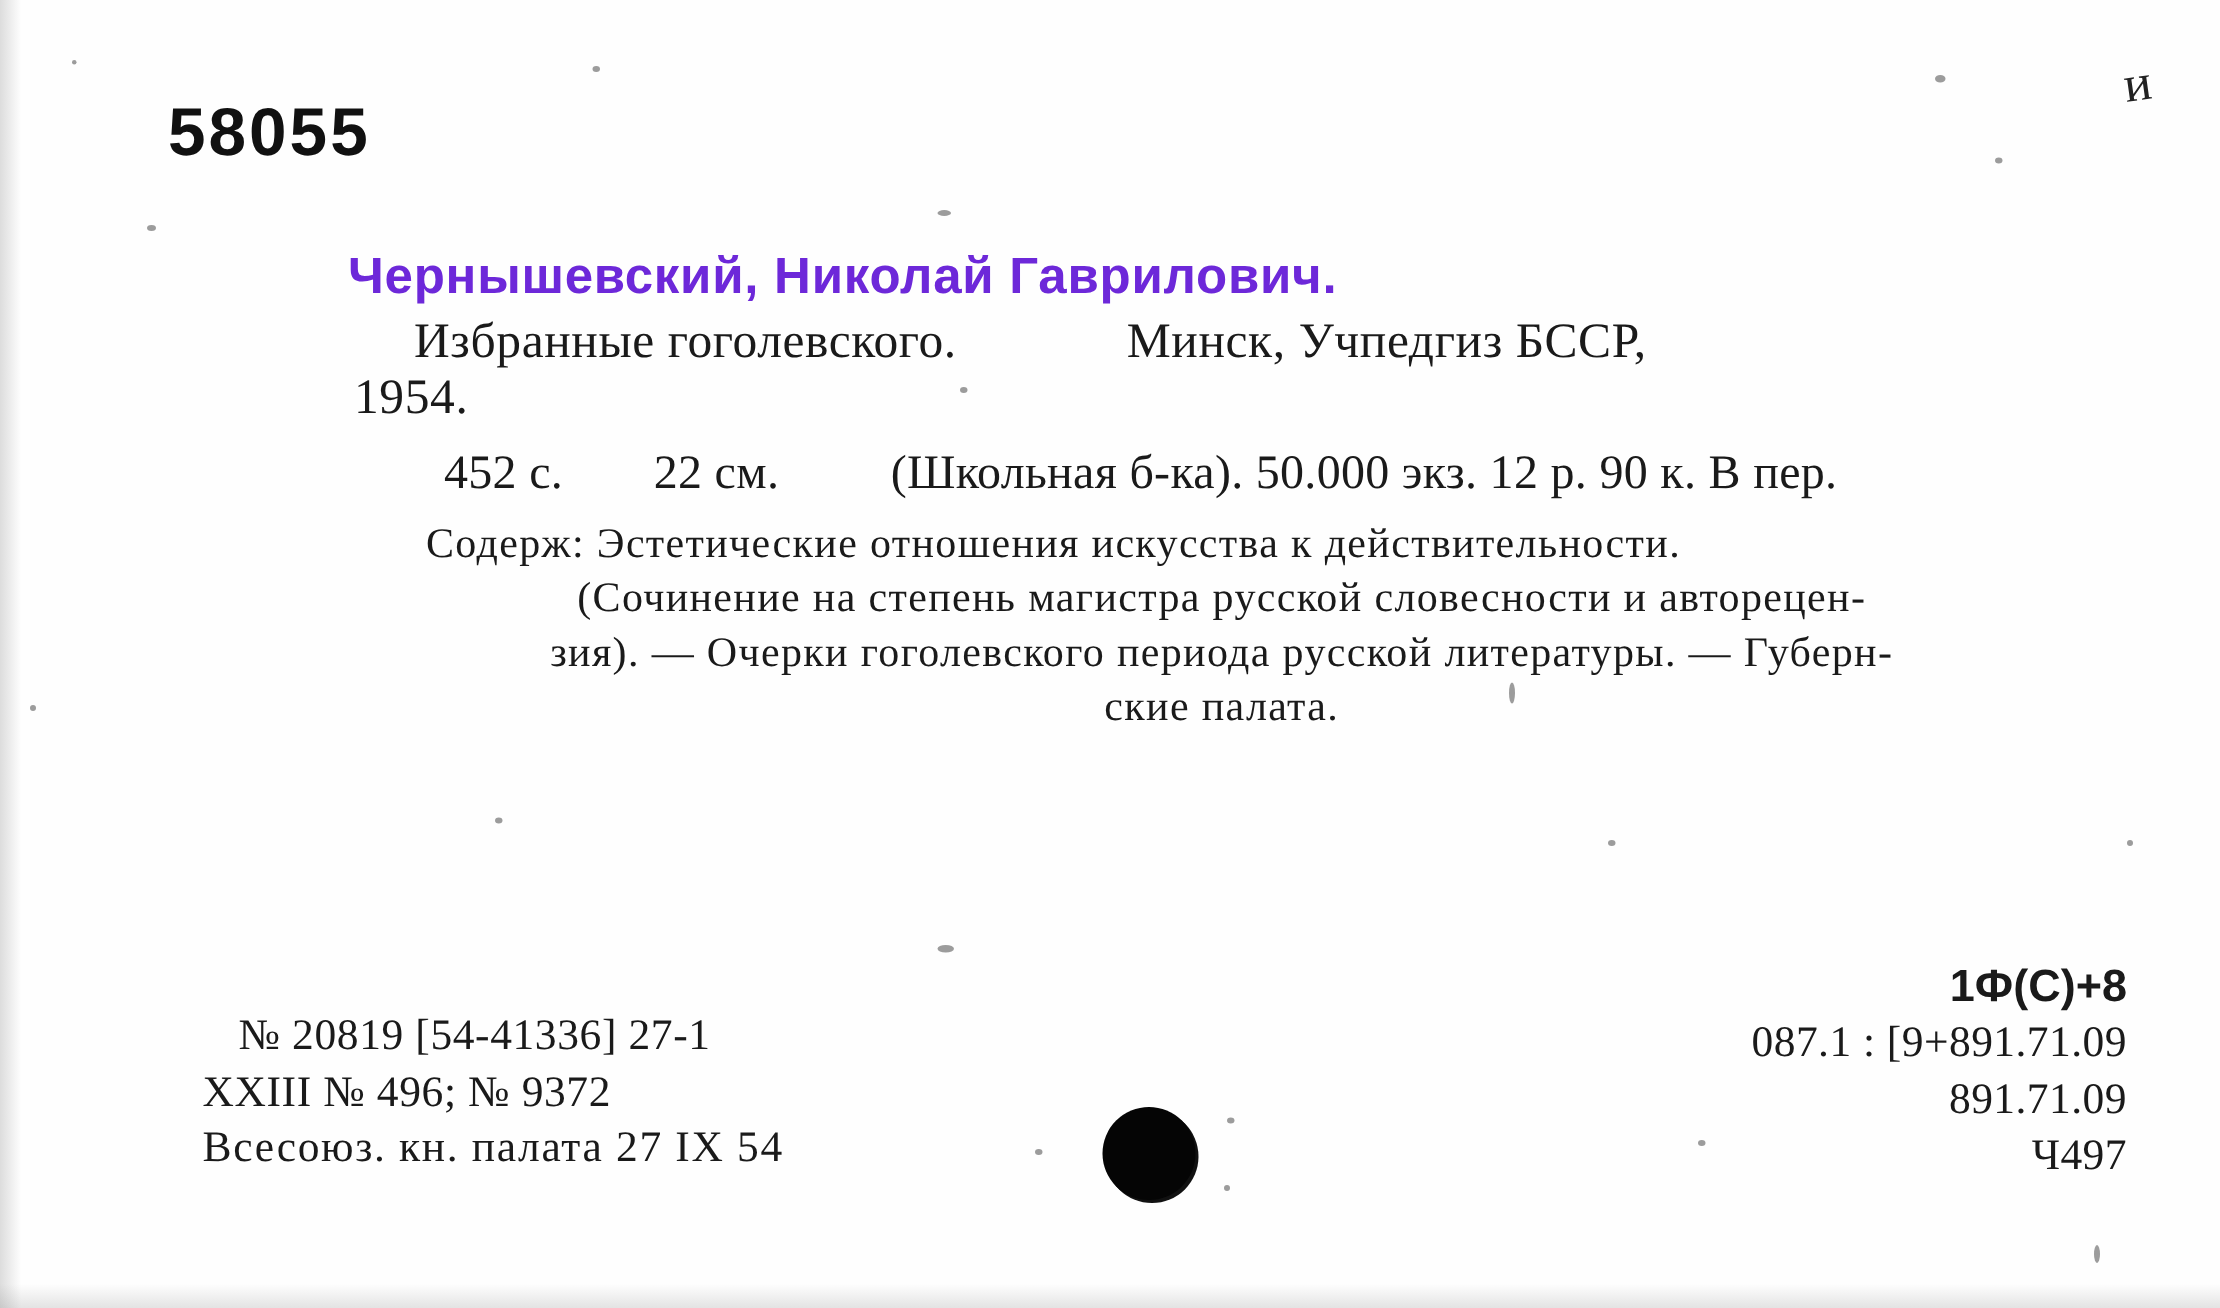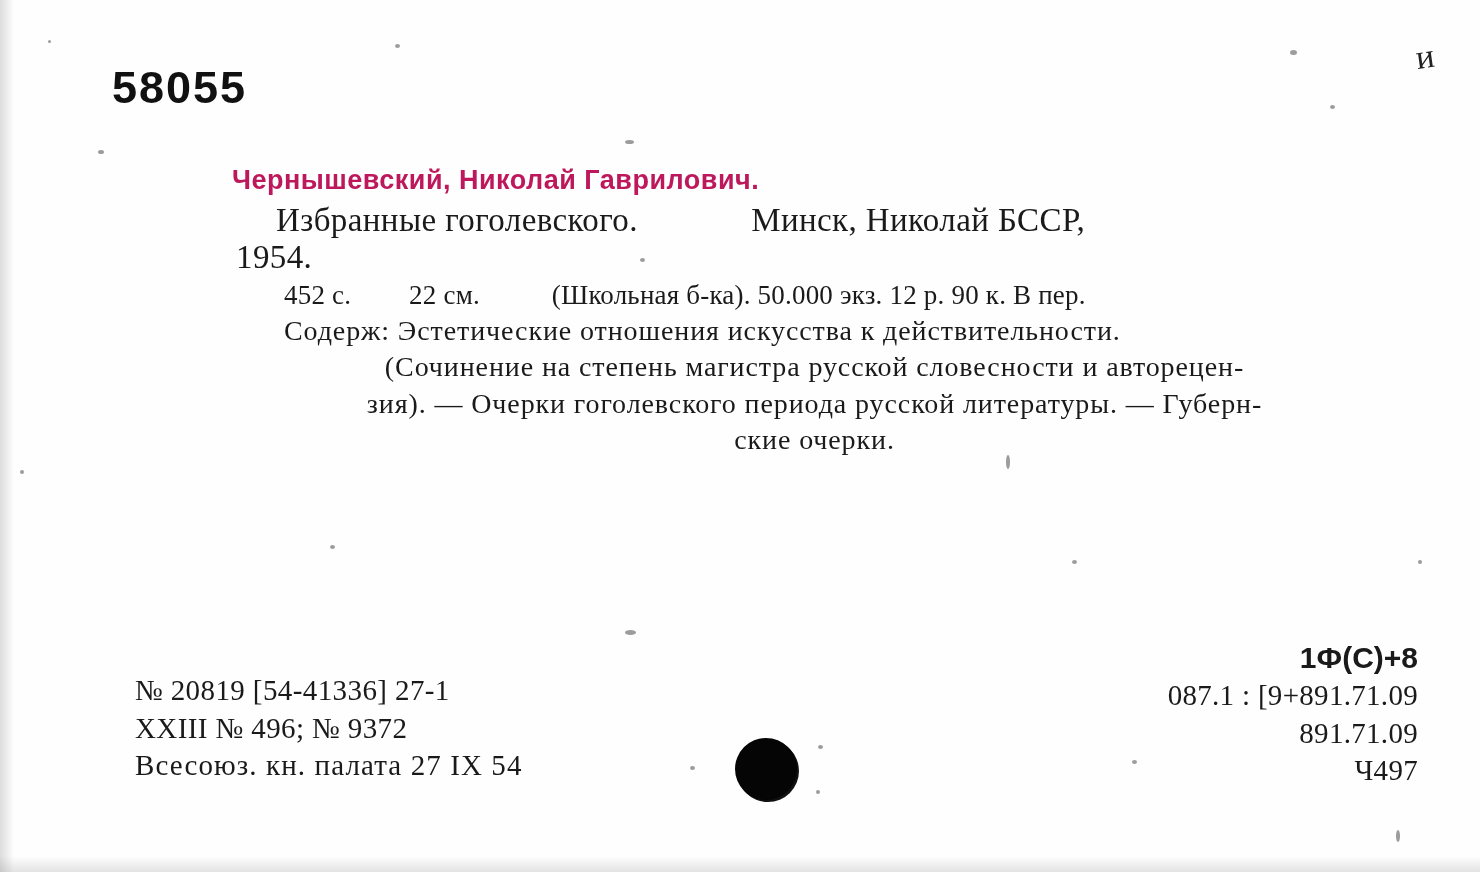--- a/index.html
+++ b/index.html
@@ -46,24 +46,24 @@
     letter-spacing: -2px;
   }
   .record {
     position: absolute;
     left: 232px;
     top: 165px;
     width: 1185px;
   }
   .author {
     font-family: "Liberation Sans", sans-serif;
-    font-size: 27px;
+    font-size: 34px;
     font-weight: bold;
     letter-spacing: 0.5px;
-    color: #be185d;
+    color: #6d28d9;
     margin: 0 0 6px 0;
     white-space: nowrap;
   }
   .title-line {
     font-size: 33px;
     margin: 0;
     padding-left: 44px;
     white-space: nowrap;
     letter-spacing: 0.4px;
   }
@@ -71,22 +71,22 @@
     display: inline-block;
     width: 96px;
   }
   .year-line {
     font-size: 33px;
     margin: 0 0 4px 0;
     padding-left: 4px;
     letter-spacing: 0.4px;
   }
   .collation {
-    font-size: 27px;
-    margin: 0;
+    font-size: 32px;
+    margin: 12px;
     padding-left: 52px;
     white-space: nowrap;
     letter-spacing: 0.2px;
   }
   .collation .sp1 { display:inline-block; width: 44px; }
   .collation .sp2 { display:inline-block; width: 58px; }
   .contents {
     font-size: 28px;
     margin: 2px 0 0 0;
     letter-spacing: 0.9px;
@@ -105,21 +105,21 @@
     text-align: center;
   }
   .footer-left {
     position: absolute;
     left: 135px;
     top: 672px;
     font-size: 29px;
     line-height: 1.30;
     letter-spacing: 0.4px;
   }
-  .footer-left .l1 { white-space: nowrap; }
+  .footer-left .l1 { white-space: nowrap; margin-left: 24px; }
   .footer-left .l2 { white-space: nowrap; }
   .footer-left .l3 { white-space: nowrap; letter-spacing: 1.1px; }
   .footer-right {
     position: absolute;
     right: 62px;
     top: 638px;
     text-align: right;
     font-size: 29px;
     line-height: 1.30;
     letter-spacing: 0.3px;
@@ -182,38 +182,38 @@
 
   <div class="corner-mark">и</div>
 
   <div class="record">
 
     <p class="author">Чернышевский, Николай Гаврилович.</p>
 
     <p class="title-line">
       <span>Избранные гоголевского.</span>
       <span class="title-gap"></span>
-      <span>Минск, Николай БССР,</span>
+      <span>Минск, Учпедгиз БССР,</span>
     </p>
 
     <p class="year-line">1954.</p>
 
     <p class="collation">
       <span>452 с.</span>
       <span class="sp1"></span>
       <span>22 см.</span>
       <span class="sp2"></span>
       <span>(Школьная б-ка). 50.000 экз. 12 р. 90 к. В пер.</span>
     </p>
 
     <div class="contents">
       <span class="indent">Содерж: Эстетические отношения искусства к действительности.</span>
       <span class="hang">(Сочинение на степень магистра русской словесности и авторецен-</span>
       <span class="hang">зия). — Очерки гоголевского периода русской литературы. — Губерн-</span>
-      <span class="hang">ские очерки.</span>
+      <span class="hang">ские палата.</span>
     </div>
   </div>
 
   <div class="footer-left">
     <div class="l1">№ 20819 [54-41336]  27-1</div>
     <div class="l2">XXIII № 496; № 9372</div>
     <div class="l3">Всесоюз. кн. палата 27 IX 54</div>
   </div>
 
   <div class="footer-right">

